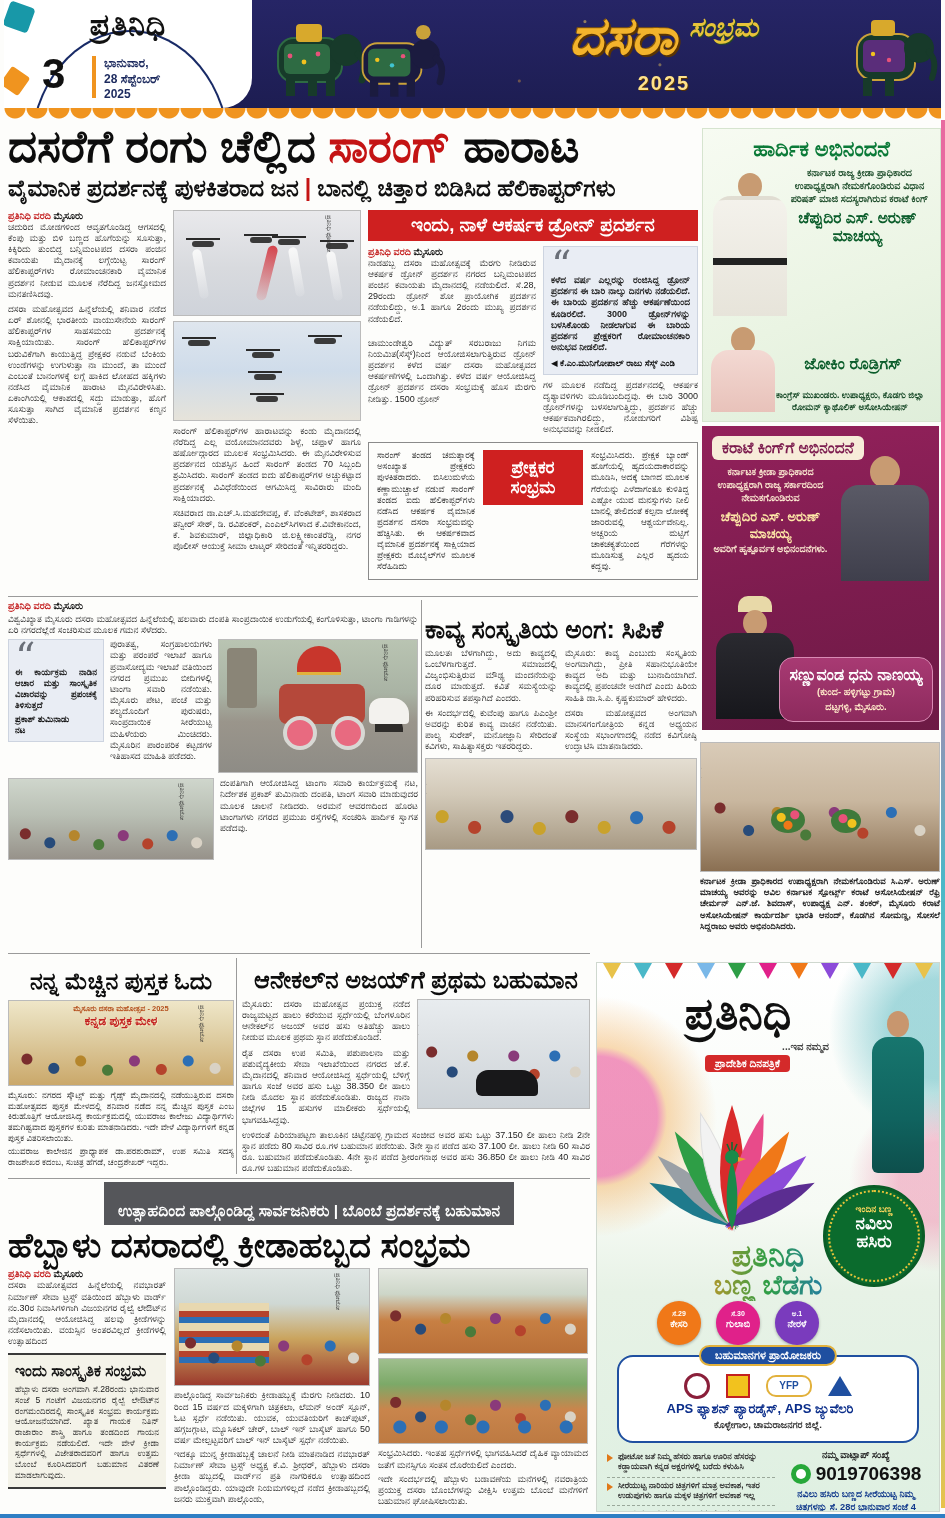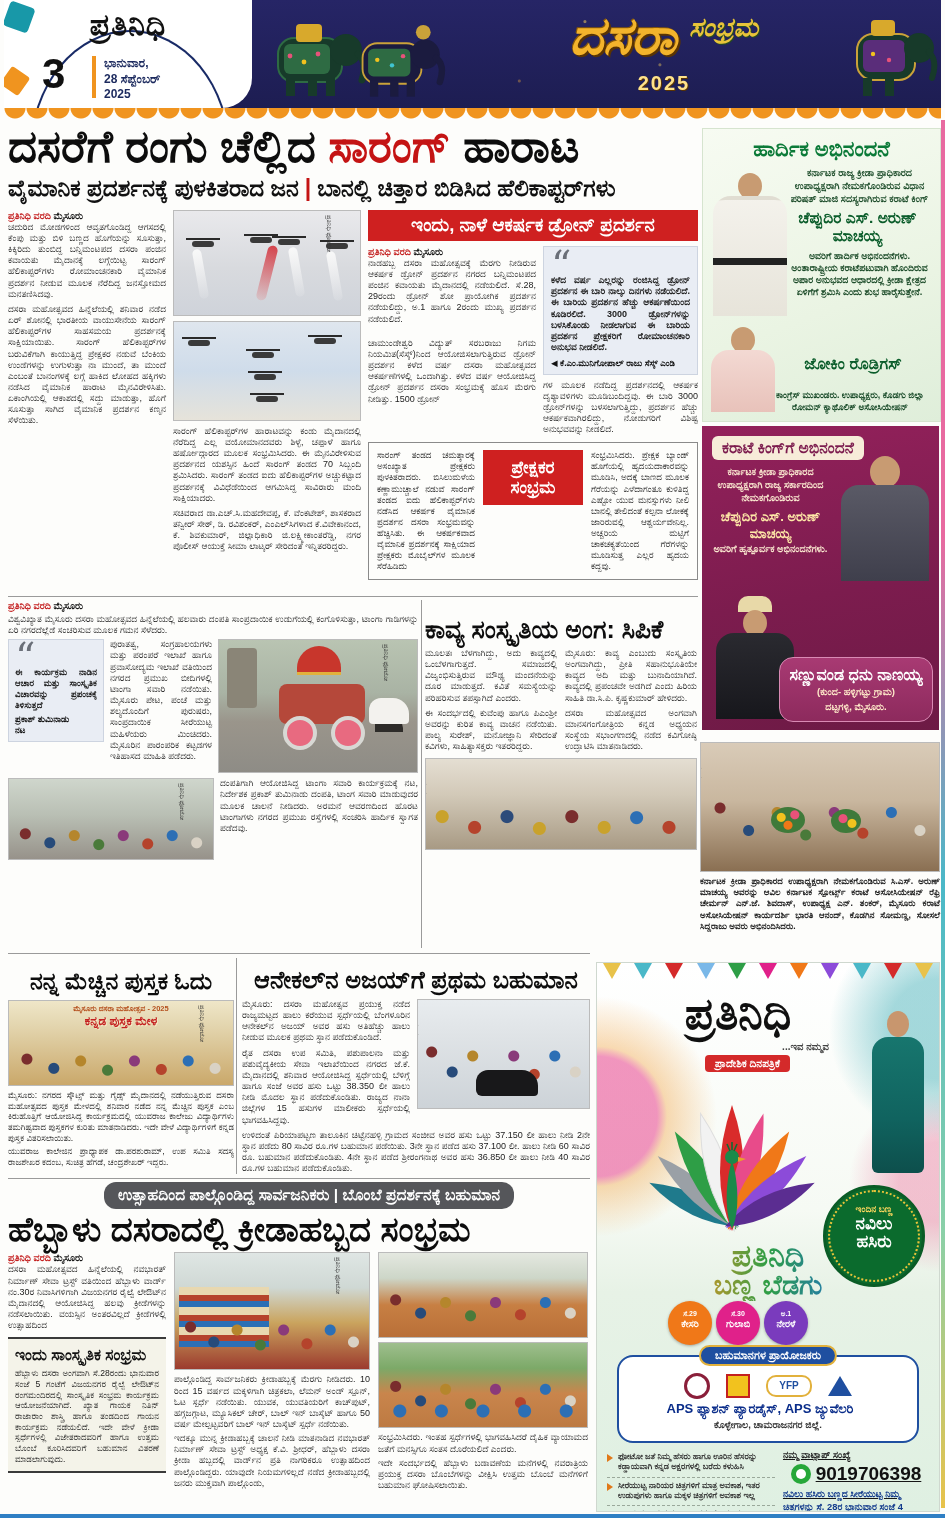--- a/index.html
+++ b/index.html
@@ -128,21 +128,21 @@
     text-shadow:1px 1px 0 #f5e9c5;}
   .ajay{position:absolute;left:242px;top:958px;width:348px;height:218px;overflow:hidden;}
   .ajay .h1{font-size:24px;text-align:center;margin-top:10px;}
   .aj-row{display:flex;gap:7px;margin-top:6px;}
   .aj-l{width:168px;}
   .aj-photo{flex:1;height:108px;background:linear-gradient(180deg,#e8ecef 0%,#dfe3e6 35%,#cdd3d8 100%);}
   .aj-cow{position:absolute;left:58px;bottom:12px;width:62px;height:26px;background:#18181a;border-radius:12px 16px 4px 6px;}
   
   .heb{position:absolute;left:8px;top:1182px;width:580px;height:328px;overflow:hidden;}
   .kicker{display:inline-block;margin-left:96px;background:#55565a;color:#fff;font-size:15.5px;font-weight:bold;
-    padding:4px 14px 5px;border-radius:12px;}
+    padding:20px 14px 5px;}
   .heb .h1{font-size:34px;margin-top:3px;}
   .heb-cols{display:flex;gap:8px;margin-top:5px;}
   .hc1{width:158px;}
   .hc2{width:196px;}
   .hc3{flex:1;}
   .hbox{margin-top:6px;background:#f4f3e9;border-top:2px solid #3a3a3a;border-bottom:2px solid #3a3a3a;padding:5px 7px 7px;}
   .hbox .bt{font-size:15.5px;font-weight:bold;color:#111;margin:2px 0 4px;}
   .doll-photo{height:116px;background:linear-gradient(180deg,#dfe6e4 0%,#cfd8d4 30%,#caa45e 60%,#9c3b2e 100%);}
   .doll-shelf{position:absolute;left:4px;top:34px;width:90px;height:60px;
     background:repeating-linear-gradient(180deg,#e8d8b0 0 8px,#b5432c 8px 14px,#2c6fb5 14px 20px);}
@@ -172,21 +172,21 @@
   .lotus{position:absolute;left:10px;top:110px;width:250px;height:170px;}
   .cbadge{position:absolute;right:14px;top:222px;width:96px;height:96px;border-radius:50%;background:#0b6b2d;
     border:3px solid #0a5c26;outline:2px dotted #e8c33a;outline-offset:-7px;text-align:center;color:#fff;}
   .cbadge .s{font-size:9px;font-weight:bold;color:#ffd95e;margin-top:16px;}
   .cbadge .b{font-size:17px;font-weight:bold;line-height:1.05;}
   .cad-title{position:absolute;left:0;right:0;top:276px;text-align:center;font-weight:bold;
     background:linear-gradient(90deg,#d42a2a,#f0941f,#2e9e46,#1f6fd0,#8c2ba0);
     -webkit-background-clip:text;background-clip:text;color:transparent;}
   .cad-title .l1{font-size:30px;}
   .cad-title .l2{font-size:27px;margin-top:-4px;}
-  .dots{position:absolute;left:0;right:60px;top:338px;display:flex;justify-content:center;gap:4px;}
+  .dots{position:absolute;left:0;right:60px;top:338px;display:flex;justify-content:center;gap:15px;}
   .dot{width:44px;height:44px;border-radius:50%;color:#fff;text-align:center;box-shadow:0 1px 3px rgba(0,0,0,.3);}
   .dot .d{font-size:7px;font-weight:bold;margin-top:9px;}
   .dot .n{font-size:9.5px;font-weight:bold;}
   .dot-saffron{background:#f07818;}
   .dot-pink{background:#e0218a;}
   .dot-purple{background:#7a3bbd;}
   .sponsor{position:absolute;left:20px;right:20px;top:392px;height:84px;background:#fff;border:2px solid #1f4fa0;border-radius:16px;}
   .sp-pill{position:absolute;left:50%;top:-12px;transform:translateX(-50%);background:#1f4fa0;border:2px solid #e2b13c;
     color:#fff;font-size:11px;font-weight:bold;padding:2px 14px;border-radius:12px;white-space:nowrap;}
   .sp-logos{position:absolute;left:0;right:0;top:16px;display:flex;justify-content:center;gap:16px;align-items:center;}
@@ -195,21 +195,21 @@
   .lg3{min-width:34px;height:18px;border-radius:10px;border:2px solid #e2b13c;color:#1f4fa0;font-size:10px;font-weight:bold;
     text-align:center;line-height:18px;padding:0 4px;}
   .lg4{width:0;height:0;border-left:12px solid transparent;border-right:12px solid transparent;border-bottom:20px solid #1f4fa0;}
   .sp-n{position:absolute;left:0;right:16px;top:44px;text-align:center;font-size:13px;font-weight:bold;color:#0a2d8a;}
   .sp-p{position:absolute;left:0;right:0;top:62px;text-align:center;font-size:9.5px;font-weight:bold;color:#333;}
   .cad-bottom{position:absolute;left:10px;right:10px;top:486px;bottom:8px;display:flex;gap:8px;}
   .rules{flex:1.15;}
   .rule{display:flex;gap:5px;border-bottom:1px dashed #9aa89a;padding:3px 0 4px;align-items:flex-start;}
   .rule .arr{width:0;height:0;border-top:4px solid transparent;border-bottom:4px solid transparent;border-left:6px solid #e07818;margin-top:2px;flex:none;}
   .rule .rt{font-size:8.2px;font-weight:bold;color:#333;line-height:1.25;}
-  .wa{flex:1;text-align:left;text-decoration:underline;}
+  .wa{flex:1;text-align:center;}
   .wa-l{font-size:9.5px;font-weight:bold;color:#222;}
   .wa-row{display:flex;align-items:center;justify-content:center;gap:5px;margin-top:2px;}
   .wa-ic{width:20px;height:20px;border-radius:50%;background:#27a83a;position:relative;flex:none;}
   .wa-ic:before{content:"";position:absolute;left:5px;top:5px;width:10px;height:10px;border-radius:50%;background:#fff;}
   .wa-n{font-size:19px;font-weight:bold;color:#111;}
   .wa-note{margin-top:3px;font-size:9.3px;font-weight:bold;color:#123a8c;line-height:1.35;}
   
   .rstrip{position:absolute;right:0;top:120px;bottom:10px;width:4px;
     background:linear-gradient(180deg,#e86aa0 0%,#e86aa0 30%,#4ab8c8 55%,#8ad0a8 80%,#e8c24a 100%);}
   .bline{position:absolute;left:0;right:0;bottom:0;height:4px;background:#2f7fc4;}
@@ -351,21 +351,20 @@
       <div class="p-body" style="background:linear-gradient(180deg,#f4f2ec,#e7e4da);box-shadow:inset 0 42px 0 -38px #e0ddd2;"></div>
       <div style="width:74px;height:7px;background:#222;margin-top:-58px;"></div>
     </div>
     <div class="person" style="left:8px;top:198px;">
       <div class="p-head"></div>
       <div class="p-body" style="width:64px;height:62px;background:linear-gradient(180deg,#f3d9d3,#e8c2ba);"></div>
     </div>
     <div class="t">ಹಾರ್ದಿಕ ಅಭಿನಂದನೆ</div>
     <div class="intro">ಕರ್ನಾಟಕ ರಾಜ್ಯ ಕ್ರೀಡಾ ಪ್ರಾಧಿಕಾರದ ಉಪಾಧ್ಯಕ್ಷರಾಗಿ ನೇಮಕಗೊಂಡಿರುವ ವಿಧಾನ ಪರಿಷತ್ ಮಾಜಿ ಸದಸ್ಯರಾಗಿರುವ ಕರಾಟೆ ಕಿಂಗ್</div>
     <div class="nm">ಚೆಪ್ಪುದಿರ ಎಸ್. ಅರುಣ್ ಮಾಚಯ್ಯ</div>
-    <div class="body">ಅವರಿಗೆ ಹಾರ್ದಿಕ ಅಭಿನಂದನೆಗಳು. ಅಂತಾರಾಷ್ಟ್ರೀಯ ಕರಾಟೆಪಟುವಾಗಿ ಹೊಂದಿರುವ ಅಪಾರ ಅನುಭವದ ಆಧಾರದಲ್ಲಿ ಕ್ರೀಡಾ ಕ್ಷೇತ್ರದ ಏಳಿಗೆಗೆ ಶ್ರಮಿಸಿ ಎಂದು ಶುಭ ಹಾರೈಸುತ್ತೇನೆ.</div>
     <div class="fr-n">ಜೋಕಿಂ ರೊಡ್ರಿಗಸ್</div>
     <div class="fr-r">ಕಾಂಗ್ರೆಸ್ ಮುಖಂಡರು. ಉಪಾಧ್ಯಕ್ಷರು, ಕೊಡಗು ಜಿಲ್ಲಾ ರೋಮನ್ ಕ್ಯಾಥೊಲಿಕ್ ಅಸೋಸಿಯೇಷನ್</div>
   </div>
 
   <div class="ad2">
     <div class="person" style="right:10px;top:30px;left:auto;">
       <div class="p-head" style="width:30px;height:32px;"></div>
       <div class="p-body" style="width:88px;height:96px;background:linear-gradient(180deg,#5a5a66,#3f3f4c);"></div>
     </div>
     <div class="person" style="left:14px;top:170px;">

